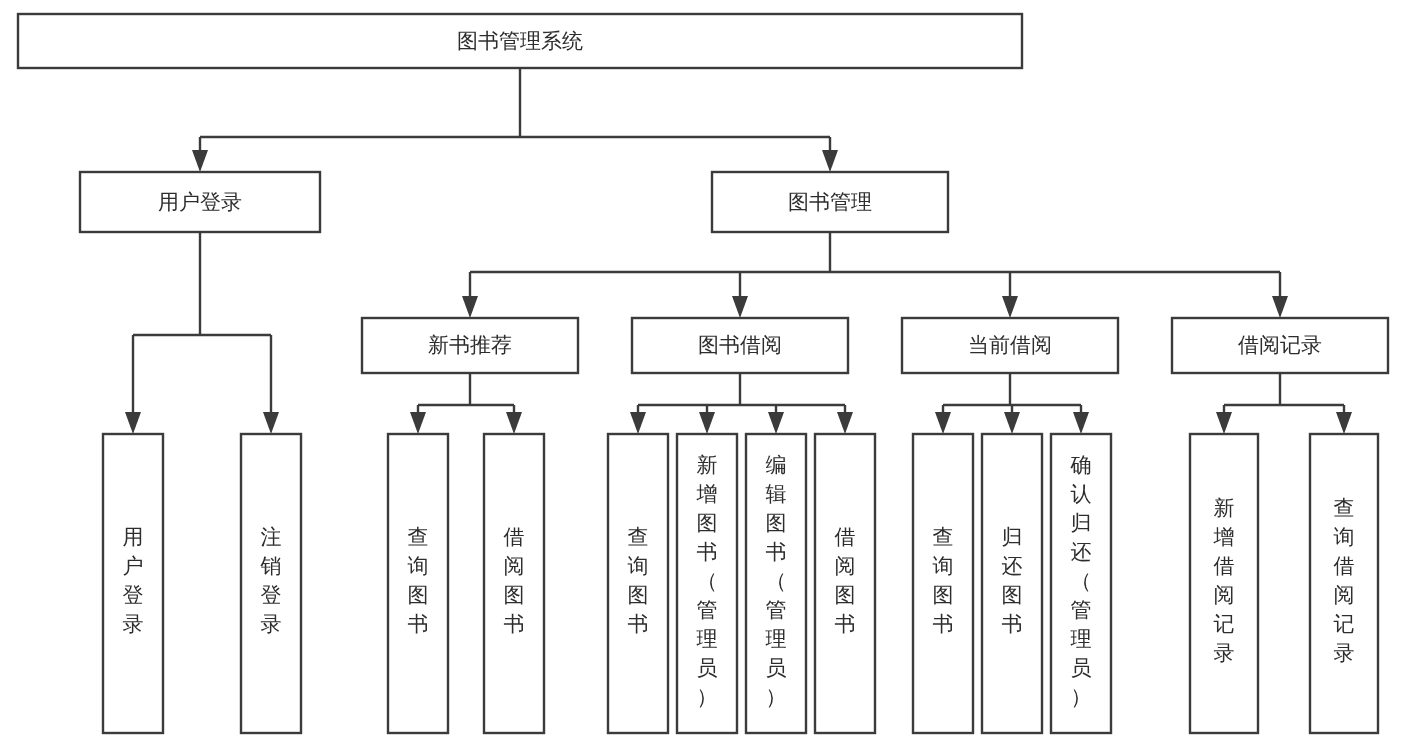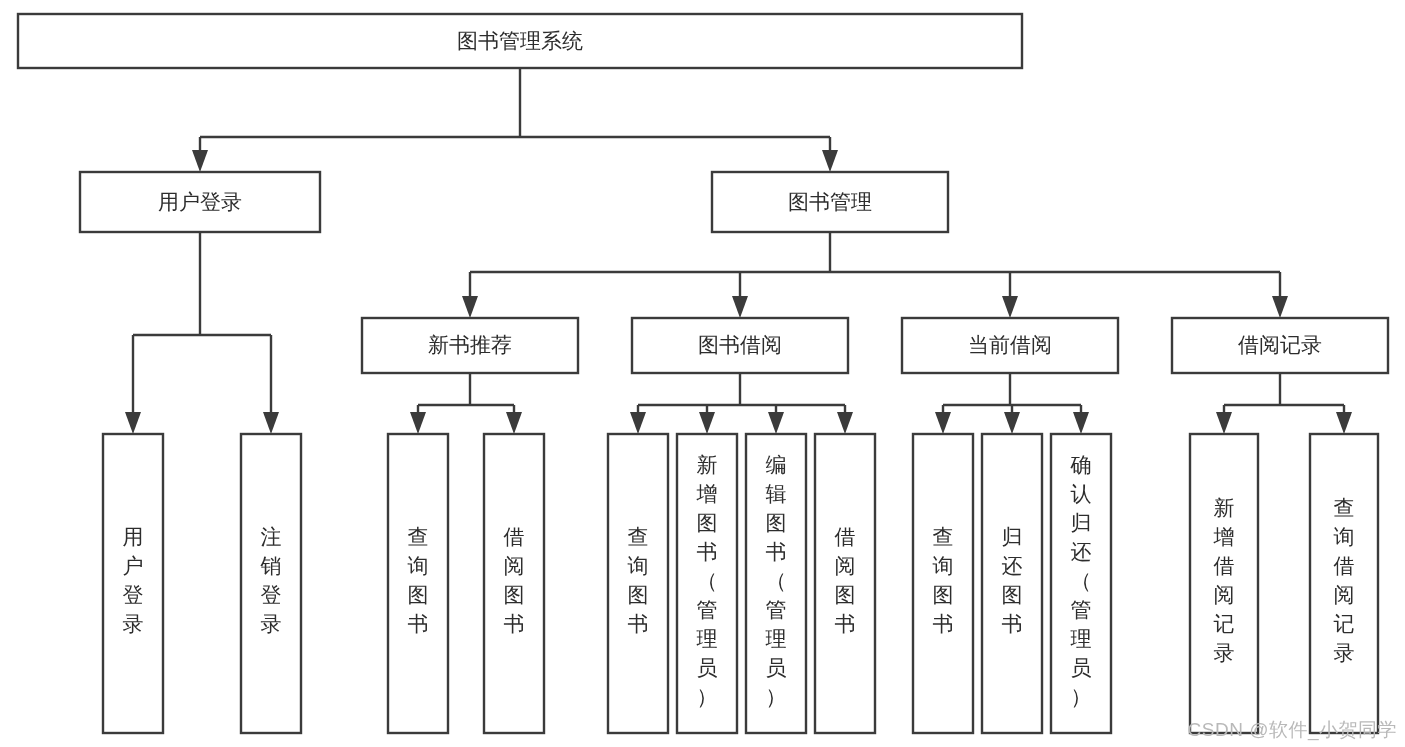--- a/index.html
+++ b/index.html
@@ -199,14 +199,13 @@
       <polygon points="1336,412 1352,412 1344,434" class="arrow-head"></polygon>
       <g>
         <rect x="1190" y="434" width="68" height="299" class="node-box"></rect>
         <text x="1224" class="node-label-v"><tspan x="1224" y="515">新</tspan><tspan x="1224" y="544">增</tspan><tspan x="1224" y="573">借</tspan><tspan x="1224" y="602">阅</tspan><tspan x="1224" y="631">记</tspan><tspan x="1224" y="660">录</tspan></text>
       </g>
       <g>
         <rect x="1310" y="434" width="68" height="299" class="node-box"></rect>
         <text x="1344" class="node-label-v"><tspan x="1344" y="515">查</tspan><tspan x="1344" y="544">询</tspan><tspan x="1344" y="573">借</tspan><tspan x="1344" y="602">阅</tspan><tspan x="1344" y="631">记</tspan><tspan x="1344" y="660">录</tspan></text>
       </g>
     </svg>
-  <div class="watermark">CSDN @软件_小贺同学</div>
 </div>
 
 </body></html>

